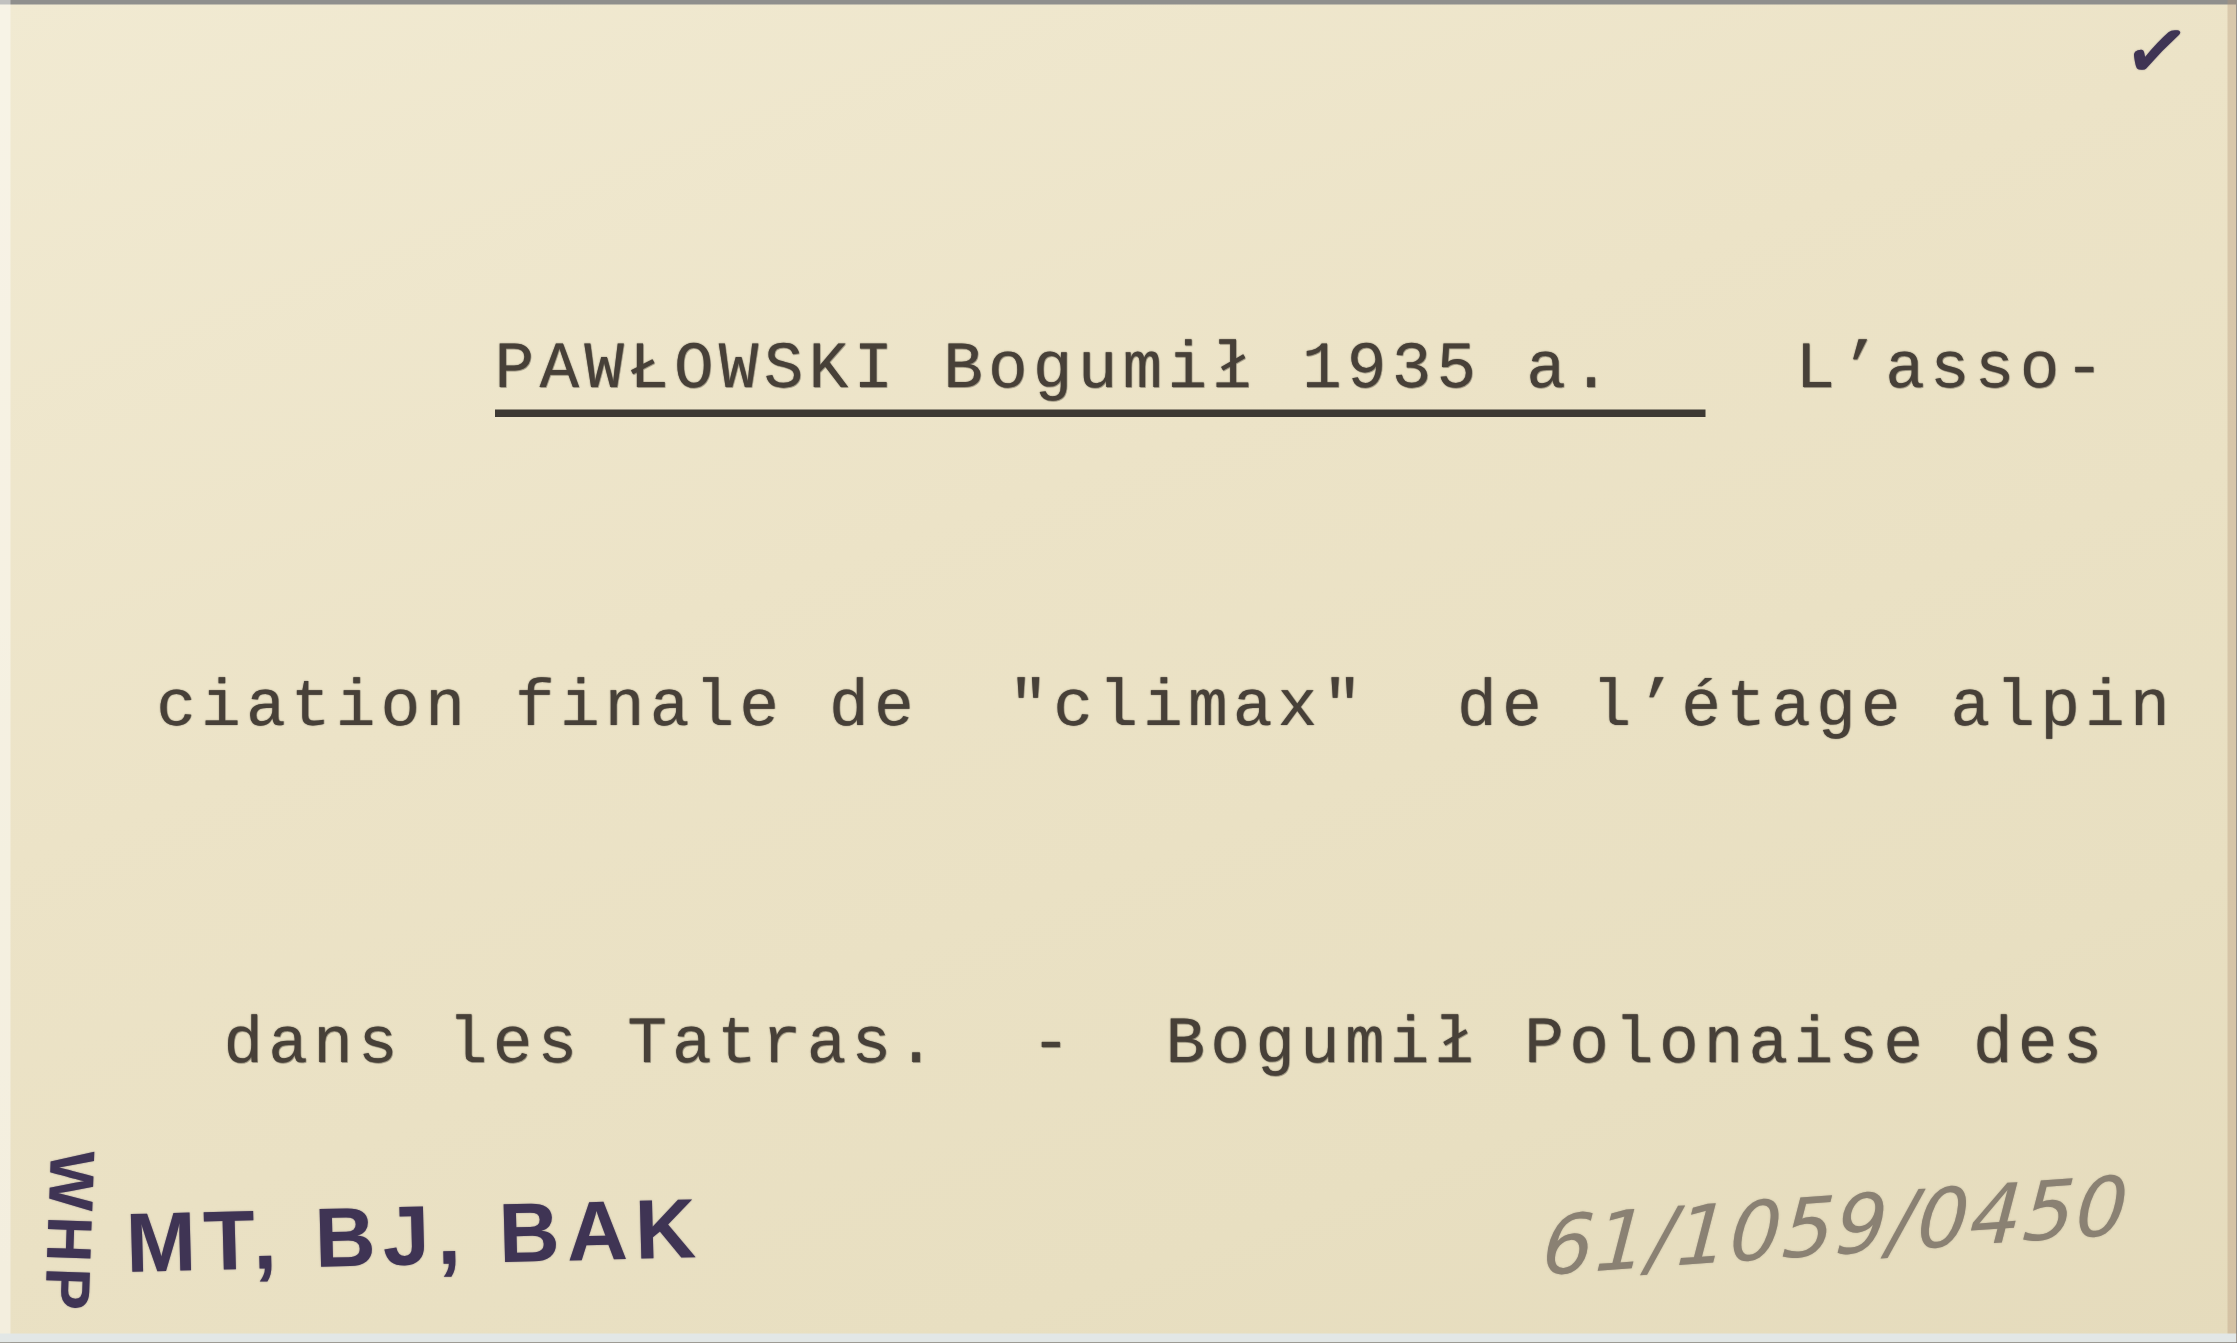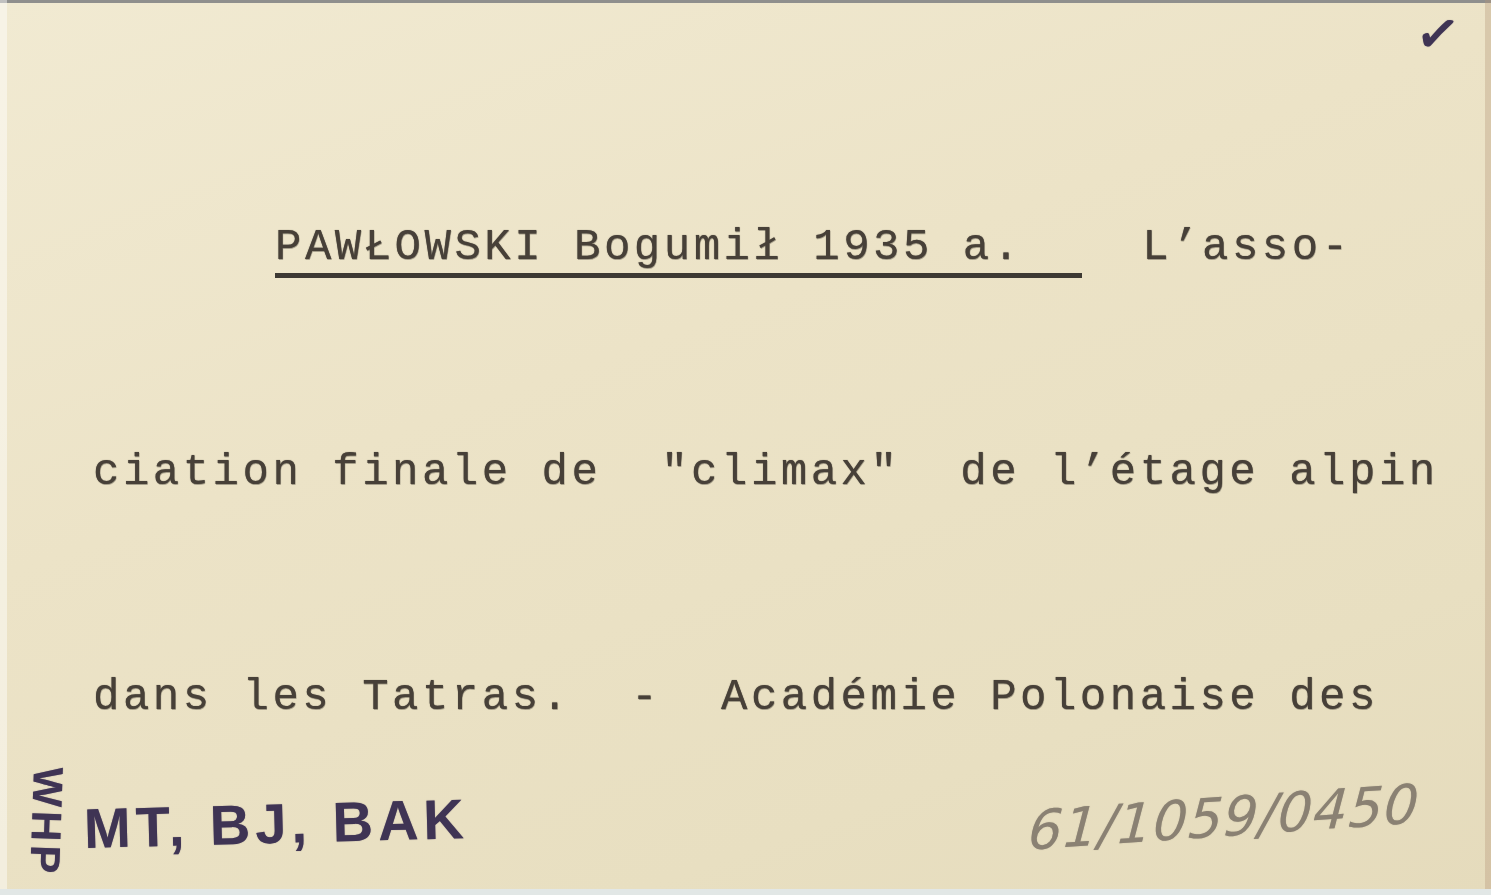--- a/index.html
+++ b/index.html
@@ -18,21 +18,21 @@
 
   
   .typed{
     position:absolute;left:93px;top:60px;right:30px;
     font-family:"Liberation Mono","DejaVu Sans Mono",monospace;
     font-size:44px;line-height:75px;letter-spacing:3.5px;
     color:#474038;
     text-shadow:0 0 1px rgba(64,58,50,.75), 0.5px 0.5px 0 rgba(64,58,50,.35);
     white-space:pre;
   }
-  .line{height:75px;}
+  .line{height:75px;text-align:center;}
   .ind-head{padding-left:182px;}
   .u{
     display:inline-block;white-space:pre;
     border-bottom:5px solid #3d3933;
     padding-bottom:4px;line-height:44px;
   }
 
   
   .marker{
     position:absolute;color:#3f3454;font-weight:700;
@@ -70,21 +70,21 @@
   <div class="edge-top"></div>
   <div class="edge-left"></div>
   <div class="edge-right"></div>
   <div class="edge-bottom"></div>
 
   <div class="marker check">✓</div>
 
   <div class="typed">
     <div class="line ind-head"><span class="u">PAWŁOWSKI Bogumił 1935 a.  </span><span>  L’asso-</span></div>
     <div class="line">ciation finale de  "climax"  de l’étage alpin</div>
-    <div class="line">dans les Tatras.  -  Académie Polonaise des</div>
+    <div class="line">dans les Tatras.  -  Bogumił Polonaise des</div>
     <div class="line">Sciences et des Lettres, Comptes Rendus Men-</div>
     
     
     
     
     
   </div>
 
   <div class="marker whp">WHP</div>
 

